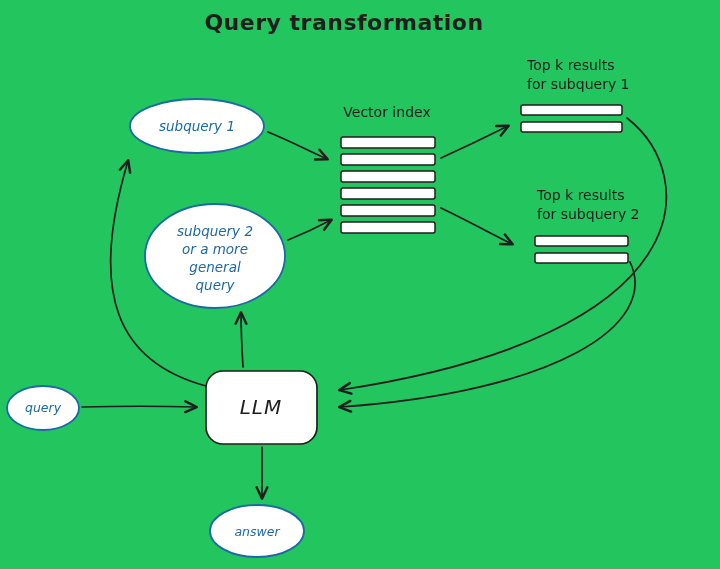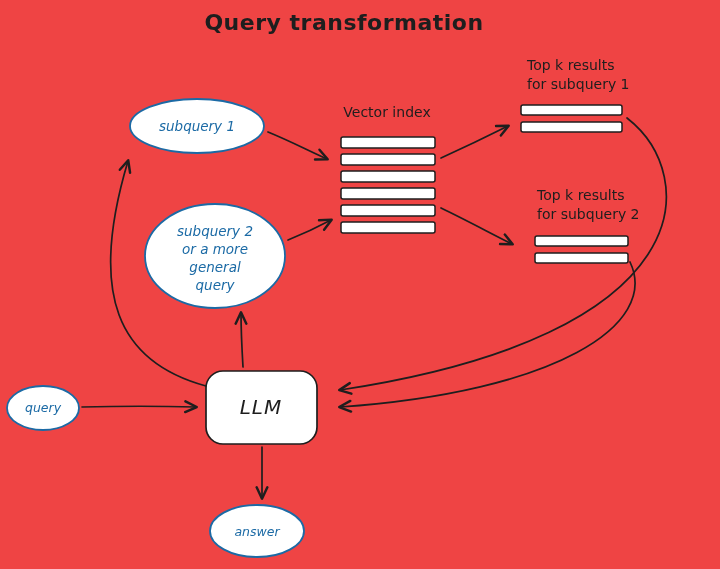--- a/index.html
+++ b/index.html
@@ -1,20 +1,20 @@
 <!DOCTYPE html>
 <html><head>
 <meta charset="utf-8">
 <style>
   html, body { margin: 0; padding: 0; background: #ffffff; }
   .canvas {
     position: relative;
     width: 720px;
     height: 569px;
-    background: #ef4444;
+    background: #22c55e;
     overflow: hidden;
     font-family: "DejaVu Sans", sans-serif;
   }
   svg { display: block; }
   text {
     font-family: "DejaVu Sans", sans-serif;
   }
   .title-text {
     font-size: 22px;
     font-weight: bold;

